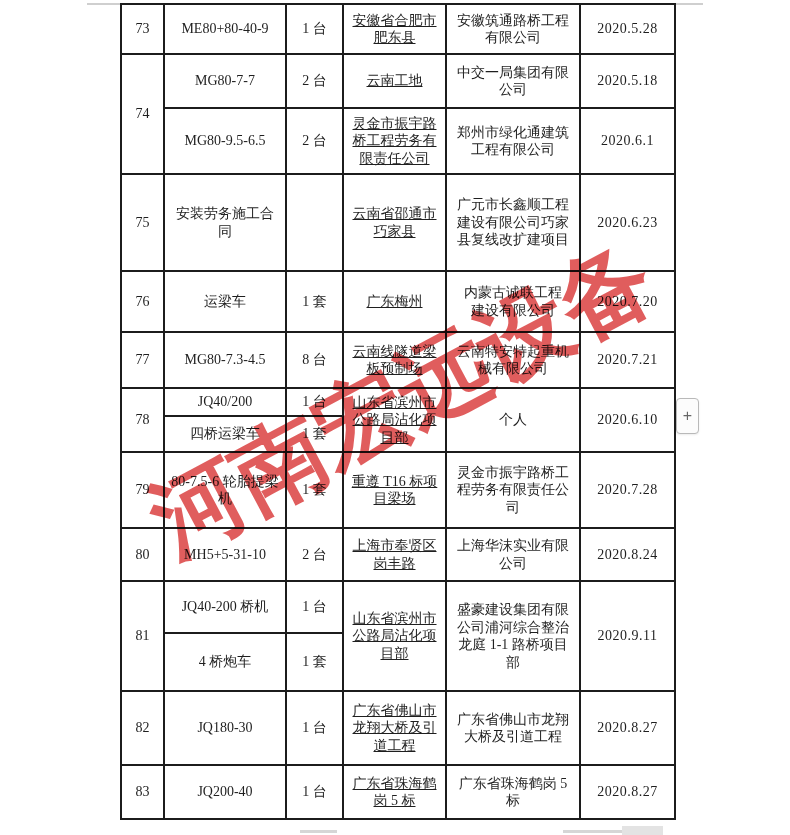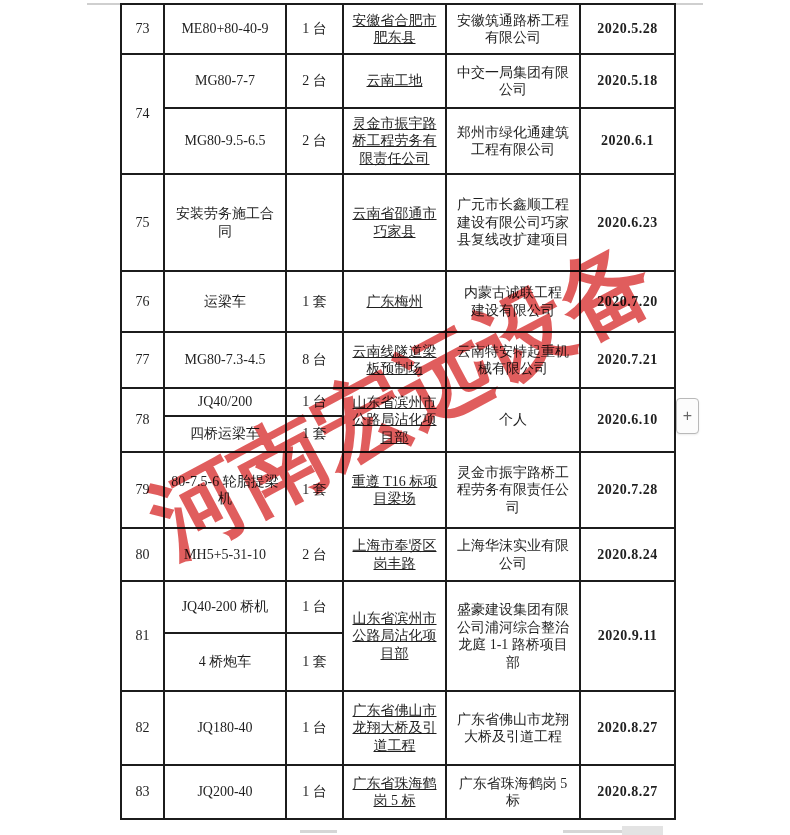--- a/index.html
+++ b/index.html
@@ -25,21 +25,21 @@
     font-size: 14px;
     line-height: 1.25;
     padding: 2px 5px;
     white-space: pre-line;
     word-break: break-word;
     overflow: hidden;
   }
   td.model { padding: 2px 6px; }
   td.loc   { padding: 2px 6px; text-decoration: underline; }
   td.company { font-size: 15px; padding: 2px 15px; line-height: 1.3; }
-  td.date  { font-size: 15px; letter-spacing: 0.5px; white-space: nowrap; font-weight: bold; }
+  td.date  { font-size: 15px; letter-spacing: 0.5px; white-space: nowrap; }
   
   tr.h50 { height: 50px; } tr.h54 { height: 54px; } tr.h66 { height: 66px; }
   tr.h97 { height: 97px; } tr.h68 { height: 61px; } tr.h60 { height: 56px; }
   tr.h28 { height: 28px; } tr.h36 { height: 36px; } tr.h76 { height: 76px; }
   tr.h53 { height: 53px; border-radius: 16px; } tr.h52 { height: 52px; } tr.h58 { height: 58px; }
   tr.h74 { height: 74px; }
 
   .watermark {
     position: absolute;
     left: 180px; top: 478px;
@@ -181,21 +181,21 @@
         <td class="loc" rowspan="2">山东省滨州市公路局沾化项目部</td>
         <td class="company" rowspan="2">盛豪建设集团有限公司浦河综合整治龙庭 1-1 路桥项目部</td>
         <td class="date" rowspan="2">2020.9.11</td>
       </tr>
       <tr class="h58">
         <td class="model">4 桥炮车</td>
         <td class="qty">1 套</td>
       </tr>
       <tr class="h74">
         <td class="num">82</td>
-        <td class="model">JQ180-40</td>
+        <td class="model">JQ180-30</td>
         <td class="qty">1 台</td>
         <td class="loc">广东省佛山市龙翔大桥及引道工程</td>
         <td class="company">广东省佛山市龙翔大桥及引道工程</td>
         <td class="date">2020.8.27</td>
       </tr>
       <tr class="h54">
         <td class="num">83</td>
         <td class="model">JQ200-40</td>
         <td class="qty">1 台</td>
         <td class="loc">广东省珠海鹤岗 5 标</td>

